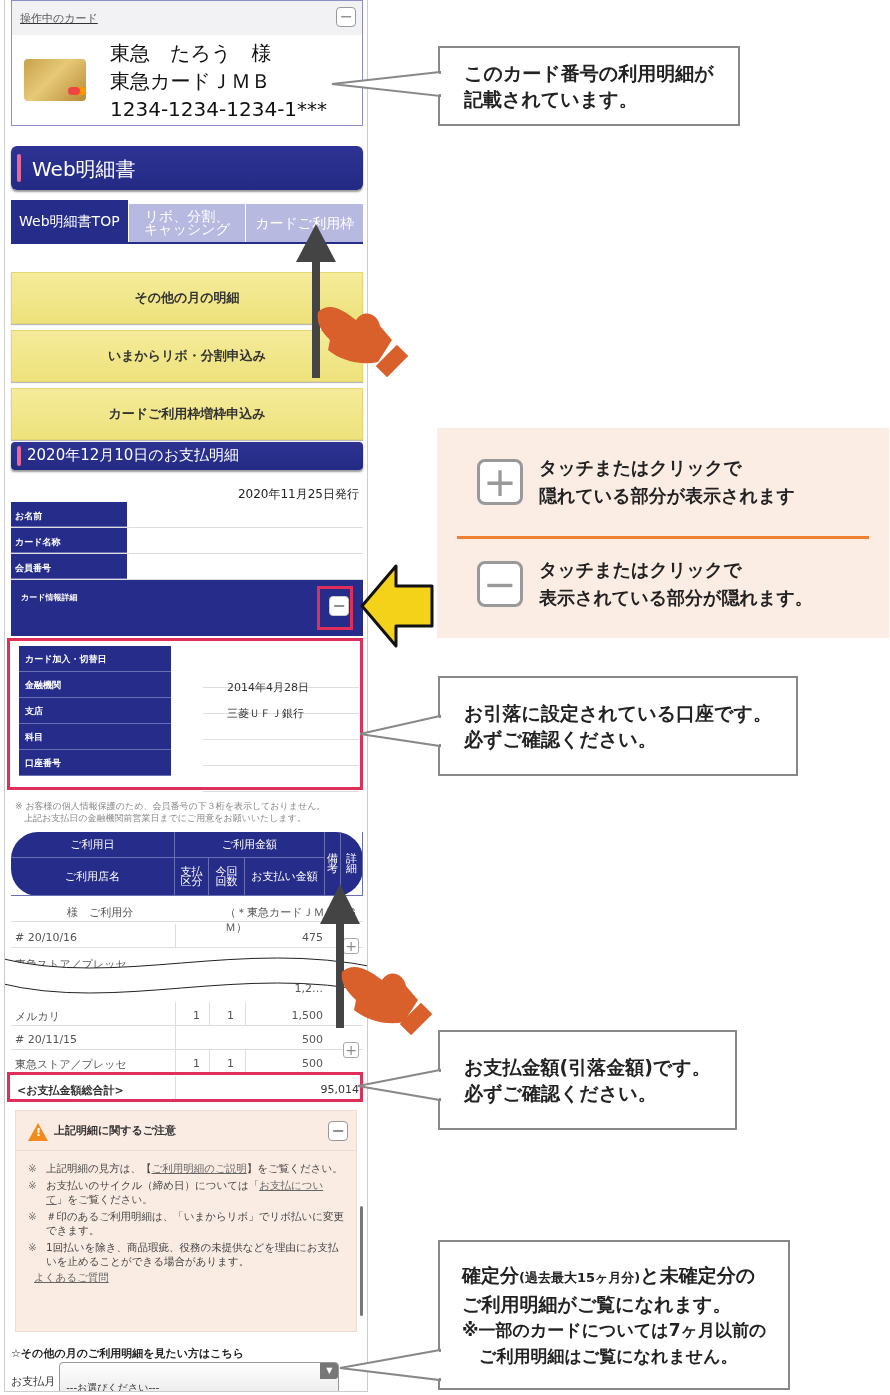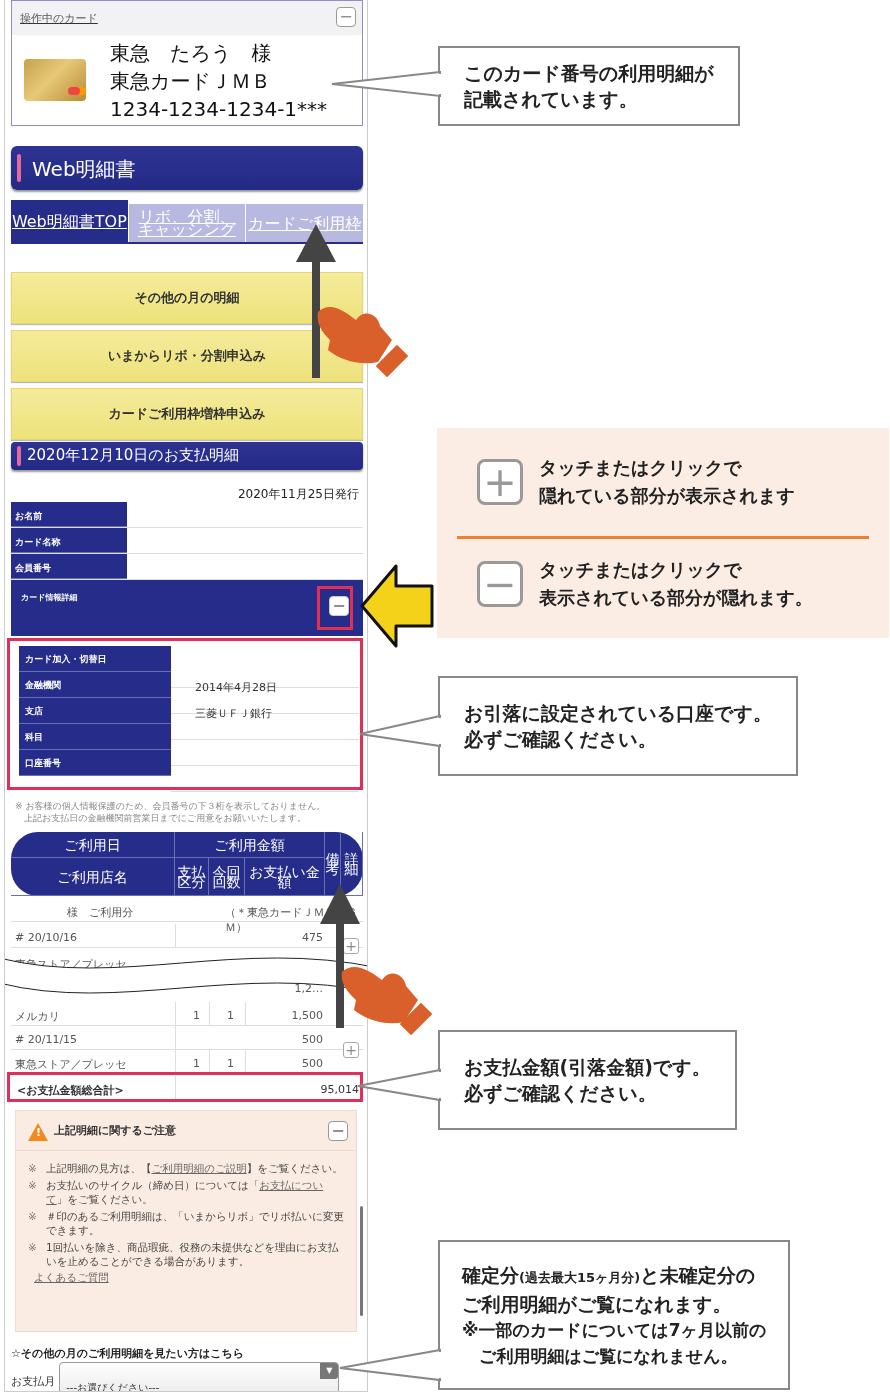--- a/index.html
+++ b/index.html
@@ -37,47 +37,47 @@
     
     .web-title {
       position: absolute; left: 6px; top: 146px; width: 352px; height: 44px; border-radius: 6px;
       background: linear-gradient(#2e3393,#232a85); color: #fff; font-size: 20px; padding: 10px 21px;
       box-shadow: 0 2px 2px #999;
     }
     .web-title::before, .sec-title::before {
       content:""; position:absolute; left:6px; top:8px; width:4px; height:28px; border-radius:2px; background:#e7689a;
     }
     .tabs { position: absolute; left: 6px; top: 200px; width: 352px; height: 44px; display: flex; border-bottom: 2px solid #262c89; }
-    .tab { flex: 1; display:flex; align-items:center; justify-content:center; text-align:center; font-size: 16px; line-height: 13px; color: #fff; background: #b8b9e0; margin-top: 4px; border-left: 1px solid #fff; text-decoration: underline; }
+    .tab { flex: 1; display:flex; align-items:center; justify-content:center; text-align:center; font-size: 14px; line-height: 13px; color: #fff; background: #b8b9e0; margin-top: 4px; border-left: 1px solid #fff; }
     .tab.active { background: #262c89; margin-top: 0; border-left: none; }
     
     .ybtn {
       position: absolute; left: 6px; width: 352px; height: 52px; background: linear-gradient(#f5eb9a,#ede27b);
       border: 1px solid #e3d774; display:flex; align-items:center; justify-content:center;
       font-size: 13px; font-weight: bold; color: #333; box-shadow: 0 1px 1px #bbb;
     }
     .sec-title {
       position: absolute; left: 6px; top: 442px; width: 352px; height: 28px; border-radius: 4px;
       background: linear-gradient(#2e3393,#232a85); color: #fff; font-size: 15px; padding: 4px 16px;
       box-shadow: 0 2px 2px #999;
     }
     .sec-title::before { top: 4px; height: 20px; }
     .issued { position: absolute; right: 8px; top: 486px; font-size: 12px; color: #222; }
     .kv { position: absolute; left: 6px; width: 352px; display: flex; height: 26px; border-bottom: 1px solid #ddd; }
     .kv .k { width: 116px; background: #262c89; color: #fff; font-size: 9px; padding: 8px 4px; font-weight: bold; border-bottom: 1px solid #6a6fb3; }
     .kv .v { flex: 1; background: #fff; font-size: 9px; padding: 8px 6px; color: #333; }
     .detail-bar { position: absolute; left: 6px; top: 580px; width: 352px; height: 56px; background: #262c89; color:#fff; font-size: 8px; padding: 12px 10px; font-weight: bold; }
     .redbox { position: absolute; border: 3px solid #e0305a; }
     .detail-bar .sqbtn { right: 14px; top: 16px; border-color: #ccc; }
-    .kv2 { position: absolute; left: 14px; width: 340px; display:flex; height: 26px; }
+    .kv2 { position: absolute; left: 14px; width: 340px; display:flex; height: 26px; gap: 32px; }
     .kv2 .k { width: 152px; background: #262c89; color:#fff; font-size: 9px; padding: 7px 6px; font-weight: bold; border-bottom: 1px solid #6a6fb3; }
     .kv2 .v { flex:1; font-size: 11px; padding: 7px 24px; border-bottom: 1px solid #ddd; margin-top: 27px; }
     .note-small { position: absolute; left: 10px; top: 800px; width: 350px; font-size: 9px; color: #888; line-height: 12px; }
     
-    .thead { position: absolute; left: 6px; top: 832px; width: 352px; height: 64px; background: #262c89; color: #fff; font-size: 14px; border-radius: 27px; }
+    .thead { position: absolute; left: 6px; top: 832px; width: 352px; height: 64px; background: #262c89; color: #fff; font-size: 11px; border-radius: 27px; }
     .thead div { position: absolute; display:flex; align-items:center; justify-content:center; text-align:center; border-right: 1px solid #6a6fb3; border-bottom: 1px solid #6a6fb3; line-height: 10px; }
     .trow { position: absolute; left: 6px; width: 352px; height: 24px; border-bottom: 1px solid #ddd; font-size: 11px; color: #555; }
     .trow span { position: absolute; top: 7px; }
     .cellv { position:absolute; top:0; bottom:0; border-left:1px solid #ddd; }
     .plusbtn { position: absolute; width: 16px; height: 16px; border: 1px solid #aaa; border-radius: 3px; background:#fff; font-size: 14px; line-height: 14px; text-align:center; color:#888; }
     .wave { position: absolute; left: -6px; top: 948px; width: 380px; height: 70px; }
     
     .notice { position: absolute; left: 10px; top: 1110px; width: 342px; height: 222px; background: #fbece3; border: 1px solid #f0dcd0; }
     .notice .nh { height: 40px; padding: 12px 10px 10px 38px; font-size: 11px; font-weight: bold; position: relative; border-bottom: 1px solid #f0dcd0; }
     .warn { position: absolute; left: 12px; top: 12px; width: 0; height: 0; border-left: 10px solid transparent; border-right: 10px solid transparent; border-bottom: 18px solid #f28b1e; }

